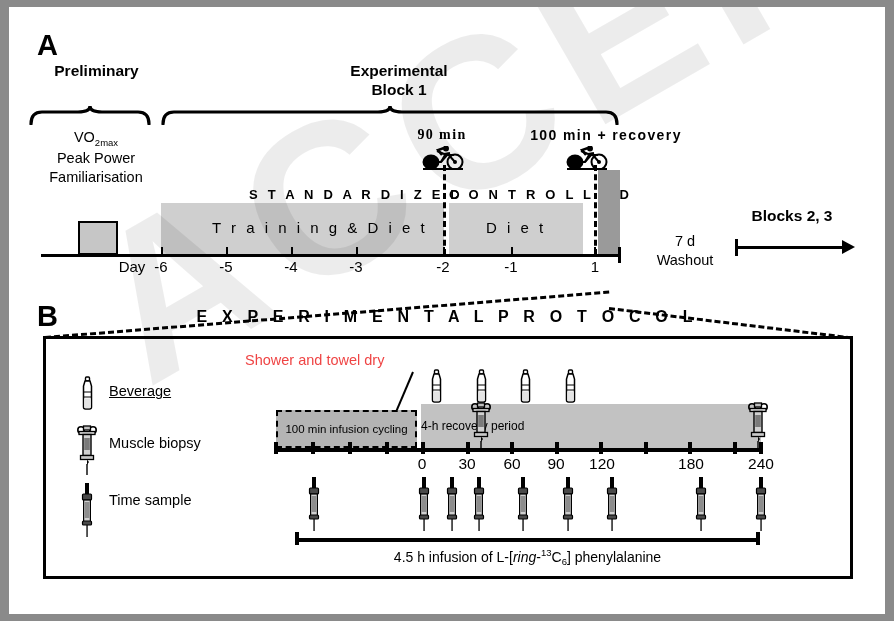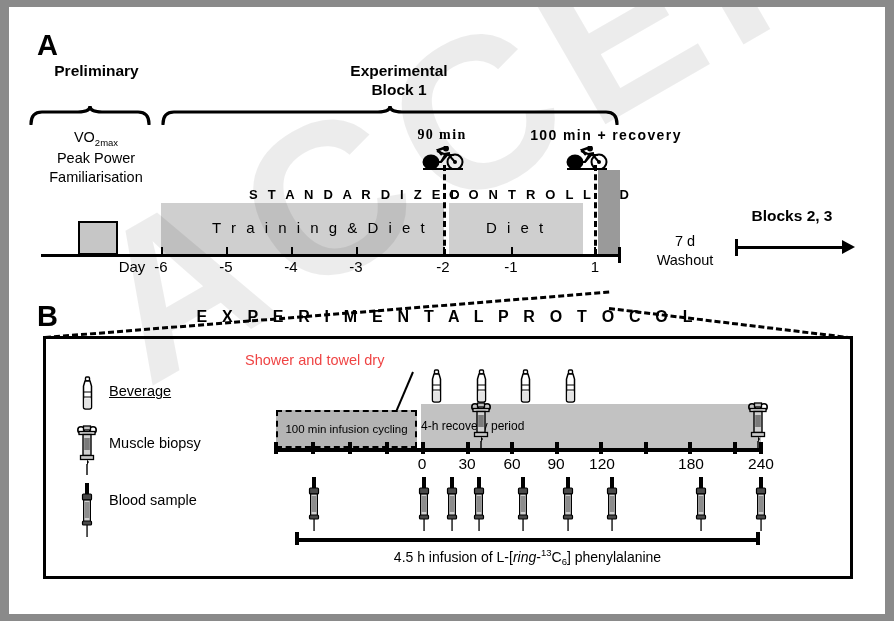--- a/index.html
+++ b/index.html
@@ -245,21 +245,21 @@
       <div class="abs" style="left:70px;top:190px;">
         <svg width="16" height="56" viewBox="0 0 16 56">
           <rect x="6" y="1" width="4" height="12" fill="#000"></rect>
           <rect x="3.5" y="12" width="9" height="6" rx="1" fill="#4a4a4a" stroke="#000" stroke-width="1.2"></rect>
           <rect x="4.6" y="18" width="6.8" height="22" fill="#cfcfcf" stroke="#000" stroke-width="1.2"></rect>
           <rect x="5.6" y="20" width="4.8" height="16" fill="#8d8d8d"></rect>
           <rect x="3.5" y="39" width="9" height="4" rx="1" fill="#4a4a4a" stroke="#000" stroke-width="1.2"></rect>
           <rect x="7.4" y="43" width="1.3" height="12" fill="#000"></rect>
         </svg>
       </div>
-      <div class="legtext" style="left:100px;top:200px;">Blood sample</div>
+      <div class="legtext" style="left:100px;top:200px;">Time sample</div>
 
       <div class="shower" style="left:236px;top:60px;">Shower and towel dry</div>
       <div class="showerline" style="left:403px;top:80px;height:54px;transform:rotate(23deg);"></div>
 
       <div class="abs" style="left:419px;top:77px;">
         <svg width="17" height="34" viewBox="0 0 17 34">
           <rect x="6.5" y="1" width="4" height="4" rx="1" fill="#fff" stroke="#000" stroke-width="1.4"></rect>
           <path d="M6,5 L11,5 L12.5,10 L12.5,31 Q12.5,33 10.5,33 L6.5,33 Q4.5,33 4.5,31 L4.5,10 Z" fill="#fff" stroke="#000" stroke-width="1.5"></path>
           <path d="M4.6,16 L12.4,16 M4.6,21 L12.4,21" stroke="#000" stroke-width="1.2"></path>
           <path d="M5.2,22.5 L11.8,22.5 L11.8,31 Q11.8,32.3 10.4,32.3 L6.6,32.3 Q5.2,32.3 5.2,31 Z" fill="#e4e4e4"></path>

